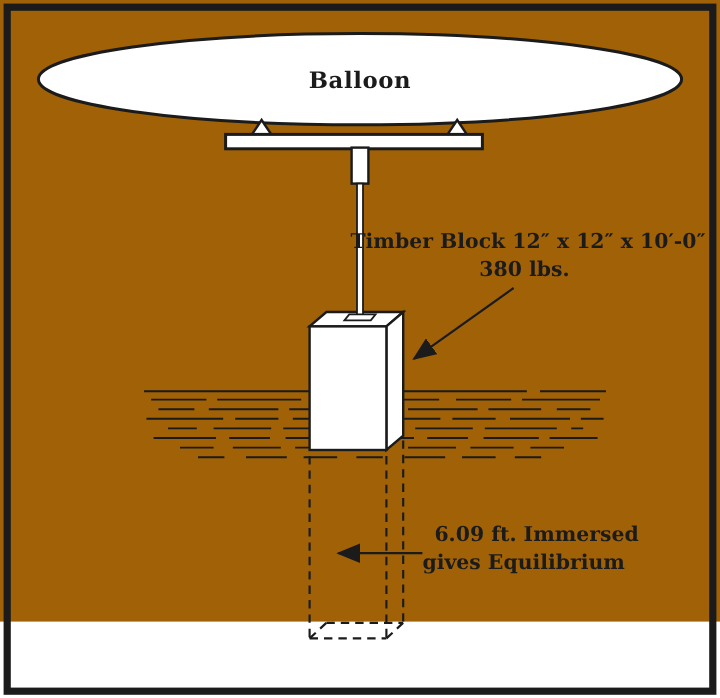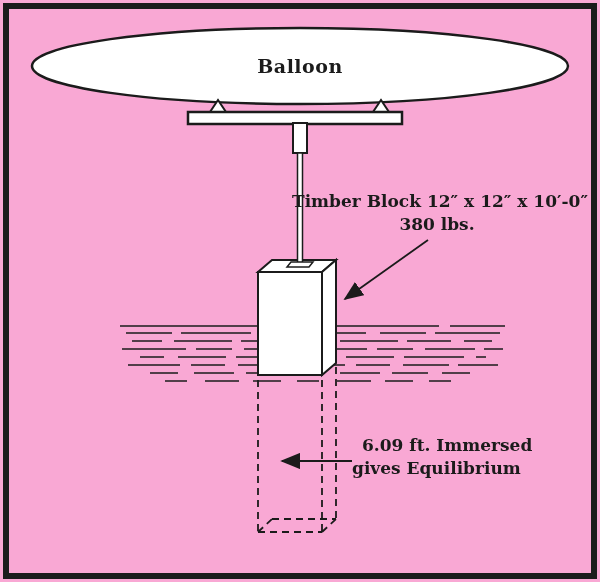--- a/index.html
+++ b/index.html
@@ -7,22 +7,22 @@
     padding: 0;
     background: #ffffff;
     width: 600px;
     height: 582px;
     overflow: hidden;
     font-family: "DejaVu Serif", serif;
   }
   .figure-wrap {
     position: relative;
     width: 600px;
-    height: 582px;
-    background: #f9a8d4;
+    height: 518px;
+    background: #a16207;
   }
   svg { display: block; }
   .ink { stroke: #1b1b1b; fill: none; }
   .white-fill { fill: #ffffff; stroke: #1b1b1b; }
   .dashed { stroke: #1b1b1b; fill: none; stroke-dasharray: 7 5; }
   .lbl {
     fill: #1b1b1b;
     stroke: none;
     font-family: "DejaVu Serif", serif;
     font-weight: 700;

